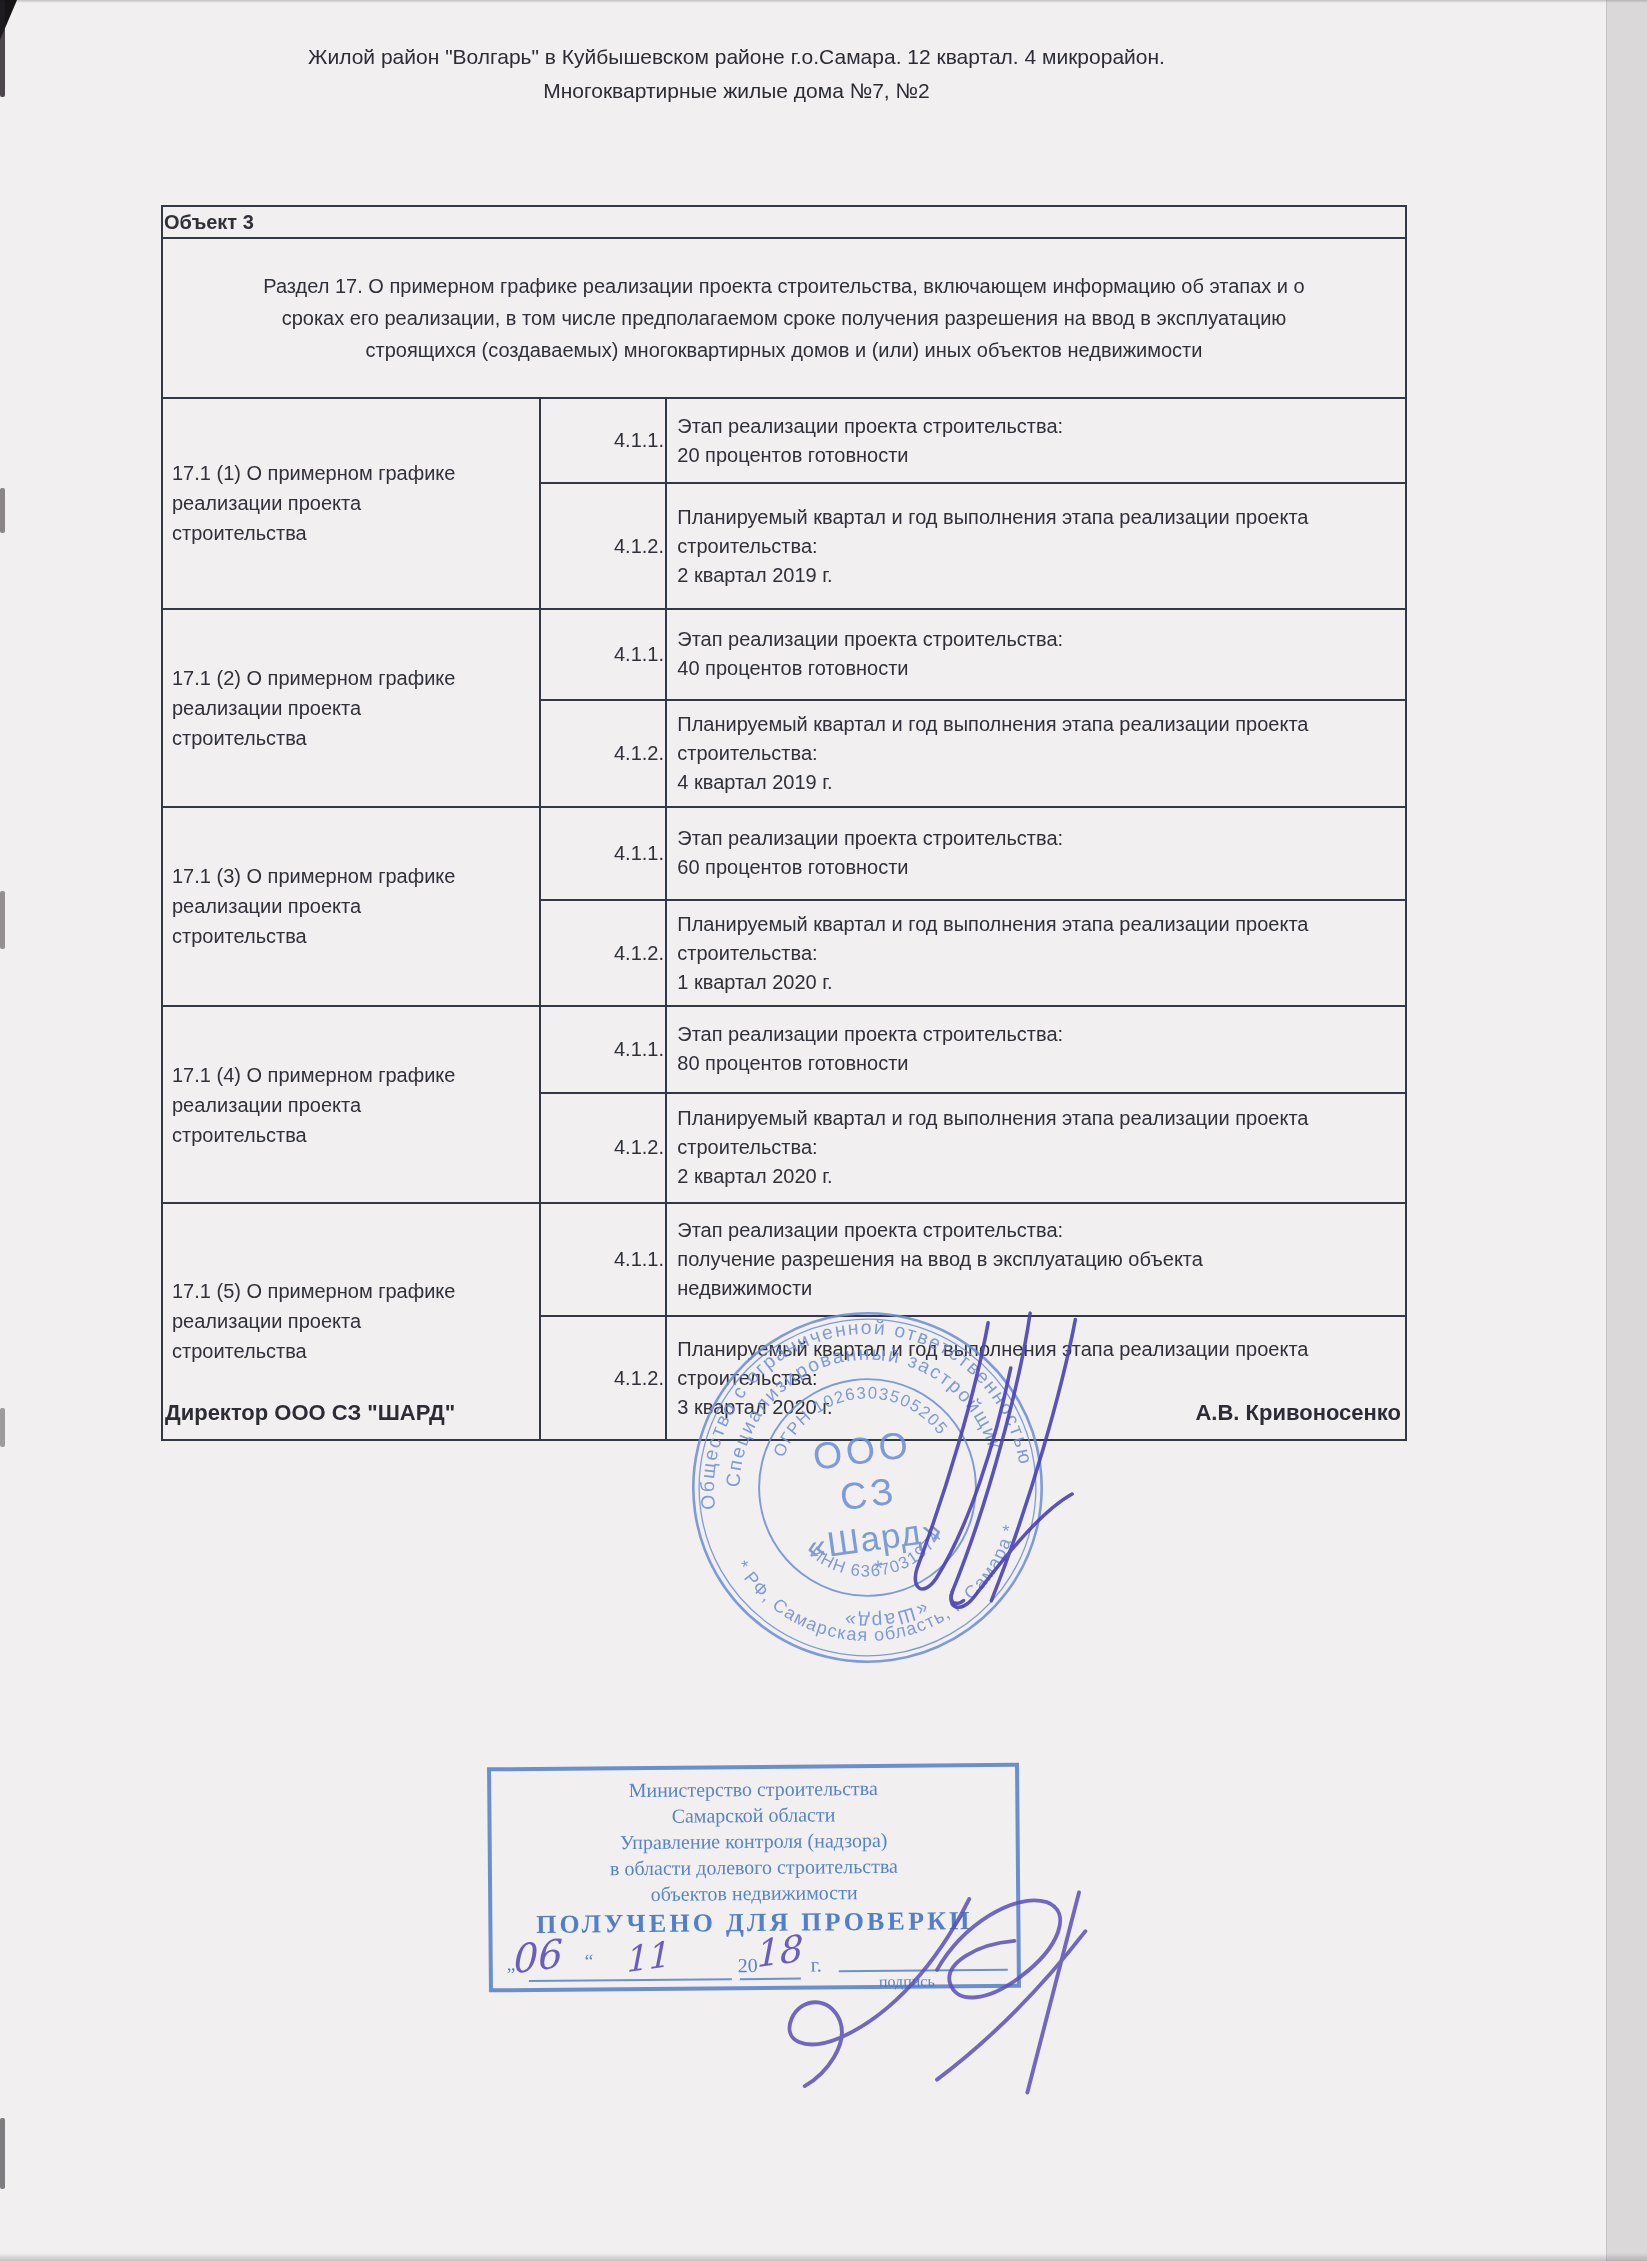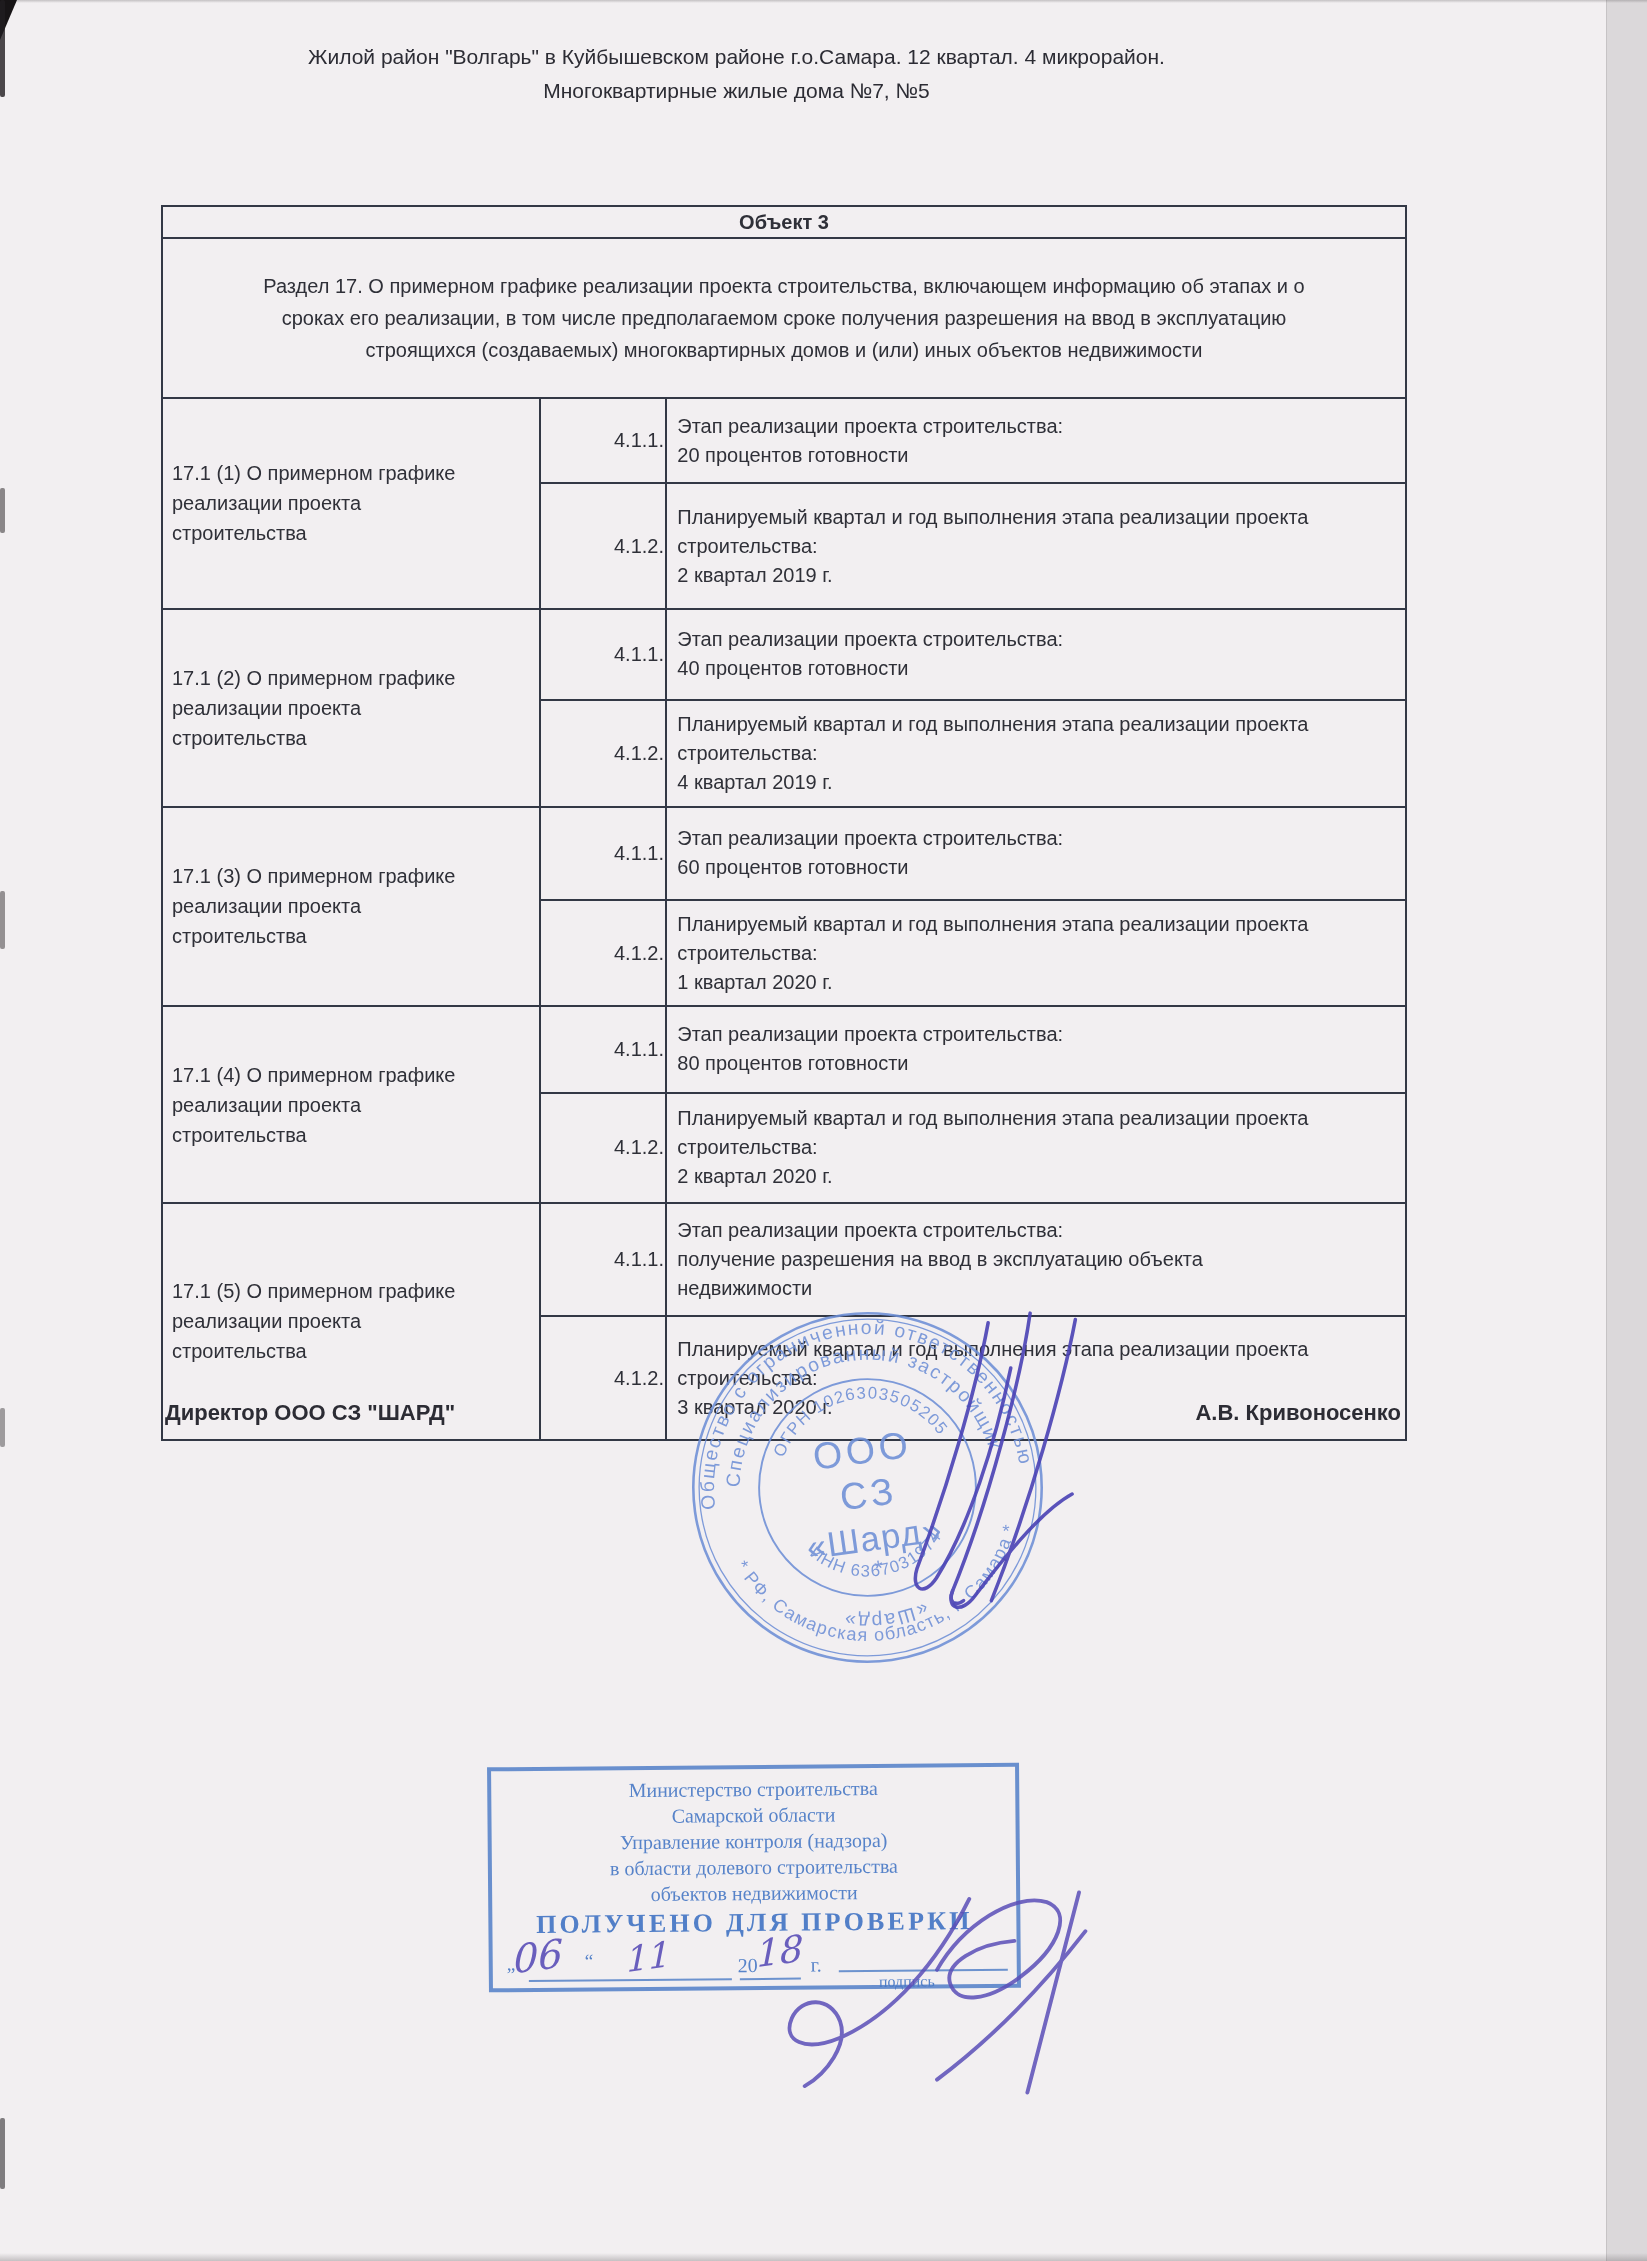--- a/index.html
+++ b/index.html
@@ -25,21 +25,21 @@
   .d4{top:1408px;height:39px;opacity:.4;}
   .d5{top:2118px;height:71px;opacity:.55;}
   
   .doc-header{position:absolute;left:155px;top:40px;width:1163px;text-align:center;
     font-size:21px;line-height:34px;color:#2c2c34;}
   
   table.decl{position:absolute;left:161px;top:205px;width:1243px;
     border-collapse:collapse;table-layout:fixed;}
   table.decl td{border:2.6px solid #333845;font-size:20px;color:#2f3038;
     vertical-align:middle;overflow:hidden;}
-  td.obj{height:28px;text-align:center;font-weight:bold;border-bottom-width:3.2px;}
+  td.obj{height:28px;text-align:left;font-weight:bold;border-bottom-width:3.2px;}
   td.sect{height:134px;text-align:center;line-height:32px;white-space:pre-line;padding:12px 36px;}
   td.lbl{white-space:pre-line;line-height:30px;padding:3px 9px;}
   td.num{text-align:right;border-radius:27px;}
   td.txt{white-space:pre-line;line-height:29px;padding:5.2px 15.5px 5.2px 10.3px;border-radius:19px;}
   tr.h1a td{height:73px;} tr.h1b td{height:113px;}
   tr.h2a td{height:79px;} tr.h2b td{height:94px;}
   tr.h3a td{height:81px;} tr.h3b td{height:94px;}
   tr.h4a td{height:74px;} tr.h4b td{height:98px;}
   tr.h5a td{height:101px;} tr.h5b td{height:111px;}
   
@@ -62,21 +62,21 @@
     font-style:italic;color:#5b4fb8;transform:rotate(-7deg) skewX(-8deg);opacity:.9;}
   .purple-sig{position:absolute;left:743px;top:1886px;width:388px;height:213px;}
 </style>
 </head>
 <body>
 
 <div class="page">
 
   <div class="doc-header">
     <div>Жилой район "Волгарь" в Куйбышевском районе г.о.Самара. 12 квартал. 4 микрорайон.</div>
-    <div>Многоквартирные жилые дома №7, №5</div>
+    <div>Многоквартирные жилые дома №7, №2</div>
   </div>
 
   <table class="decl">
     <colgroup>
         <col style="width:378px">
         <col style="width:126px">
         <col style="width:740px">
       </colgroup>
     <tbody>
         <tr>

